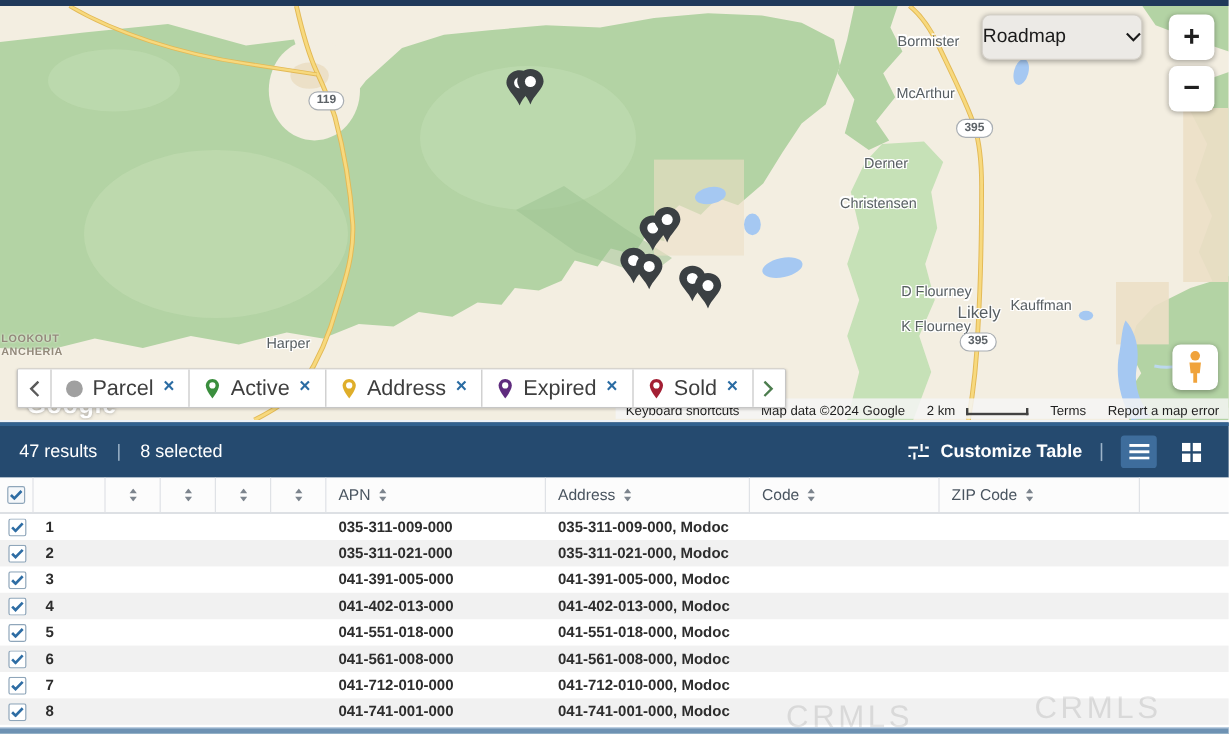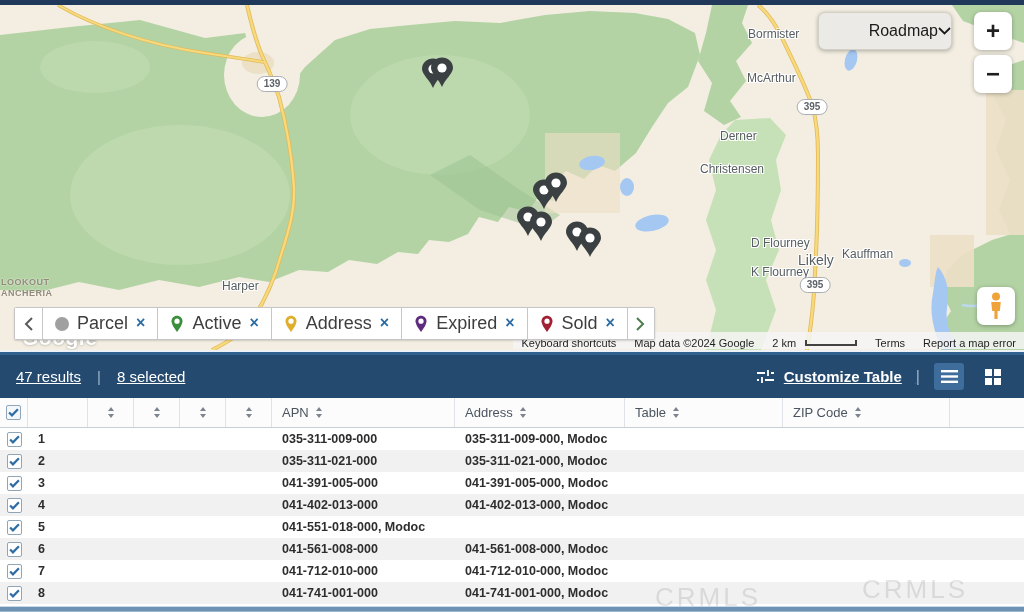--- a/index.html
+++ b/index.html
@@ -21,21 +21,21 @@
     color:#93897a; text-shadow:0 0 2px #fff; }
 
   .shield { position:absolute; transform:translate(-50%,-50%); background:#fff;
     border:1.5px solid #a9aeb3; border-radius:9px; font-size:10px; font-weight:700;
     color:#5d6368; padding:1px 6px; line-height:12px; }
 
   .gmap-btn { position:absolute; background:#fff; border:none; border-radius:7px;
     box-shadow:0 1px 4px rgba(0,0,0,.3); cursor:pointer; }
   .maptype { left:818px; top:7px; width:134px; height:38px; background:#eceae6;
     border:1px solid #d4d0c8; font-size:16px; font-weight:500; color:#1b1b1b;
-    display:flex; align-items:center; justify-content:flex-end; 
+    display:flex; align-items:center; justify-content:space-between; 
     font-family:"Liberation Sans",sans-serif; }
   .zoomin  { left:974px; top:7px;  width:38px; height:38px; font-size:24px; font-weight:700; color:#1f1f1f; }
   .zoomout { left:974px; top:50px; width:38px; height:38px; font-size:24px; font-weight:700; color:#1f1f1f; }
   .pegman  { left:977px; top:282px; width:38px; height:38px; display:flex; align-items:center; justify-content:center; }
 
   .glogo { position:absolute; left:22px; top:321px; font-size:21px; font-weight:700;
     color:#fff; letter-spacing:.5px; text-shadow:0 0 3px rgba(90,90,90,.6); z-index:1; }
 
   
   .chips { position:absolute; left:14px; top:302px; height:33px; display:flex; z-index:3;
@@ -53,21 +53,21 @@
   
   .attrib { position:absolute; right:0; bottom:1px; height:17px; display:flex; align-items:flex-end;
     background:rgba(245,245,245,.85); font-size:11px; color:#1f1f1f; z-index:2; padding:0 8px; gap:18px; white-space:nowrap; }
   .attrib .seg { display:flex; align-items:center; gap:4px; }
   .scalebar { display:inline-block; width:52px; height:6px; border-left:2px solid #424242;
     border-right:2px solid #424242; border-bottom:2px solid #424242; margin-left:5px; }
 
   
   .gap-strip { height:2px; background:#eef2f7; }
   .results-bar { height:46px; background:#254a6f; border-top:3px solid #31618f;
-    display:flex; align-items:center; justify-content:space-between; padding:18px 16px; color:#fff;text-decoration:underline; }
+    display:flex; align-items:center; justify-content:space-between; padding:18px 16px; color:#fff; }
   .rb-left { display:flex; align-items:center; gap:16px; font-size:15px; }
   .rb-sep { color:#9db4c9; }
   .rb-right { display:flex; align-items:center; gap:14px; }
   .customize { display:flex; align-items:center; gap:9px; background:none; border:none;
     color:#fff; font-size:15px; font-weight:700; cursor:pointer; font-family:"Liberation Sans",sans-serif; }
   .viewbtn { width:30px; height:27px; border:none; border-radius:3px; background:transparent;
     display:flex; align-items:center; justify-content:center; cursor:pointer; }
   .viewbtn.active { background:#3e6d9c; }
 
   
@@ -148,21 +148,21 @@
     <div class="mlabel" style="left:720px;top:124px">Derner</div>
     <div class="mlabel" style="left:700px;top:157px">Christensen</div>
     <div class="mlabel" style="left:751px;top:231px">D Flourney</div>
     <div class="mlabel big" style="left:798px;top:247px">Likely</div>
     <div class="mlabel" style="left:842px;top:242px">Kauffman</div>
     <div class="mlabel" style="left:751px;top:260px">K Flourney</div>
     <div class="mlabel" style="left:222px;top:274px">Harper</div>
     <div class="area-label" style="left:1px;top:272px">LOOKOUT</div>
     <div class="area-label" style="left:1px;top:283px">ANCHERIA</div>
 
-    <div class="shield" style="left:272px;top:79px">139</div>
+    <div class="shield" style="left:272px;top:79px">119</div>
     <div class="shield" style="left:812px;top:102px">395</div>
     <div class="shield" style="left:815px;top:280px">395</div>
 
     <svg style="position:absolute;inset:0;pointer-events:none" viewBox="0 0 1024 345" width="1024" height="345">
       <g transform="translate(433,83)">
           <path d="M0 0 C-2.5 -7 -11 -13.5 -11 -19 C-11 -25.2 -6 -29.5 0 -29.5 C6 -29.5 11 -25.2 11 -19 C11 -13.5 2.5 -7 0 0 Z" fill="#3b4043"></path>
           <circle cx="0" cy="-19" r="4.6" fill="#fff"></circle>
         </g>
       <g transform="translate(442,82)">
           <path d="M0 0 C-2.5 -7 -11 -13.5 -11 -19 C-11 -25.2 -6 -29.5 0 -29.5 C6 -29.5 11 -25.2 11 -19 C11 -13.5 2.5 -7 0 0 Z" fill="#3b4043"></path>
@@ -349,21 +349,21 @@
         </svg>
       </div>
     <div class="th">
         <span>Address</span>
         <svg class="sort-icon" width="8" height="11" viewBox="0 0 8 11">
           <path d="M4 0 7 4 1 4z"></path>
           <path d="M1 7 7 7 4 11z"></path>
         </svg>
       </div>
     <div class="th">
-        <span>Table</span>
+        <span>Code</span>
         <svg class="sort-icon" width="8" height="11" viewBox="0 0 8 11">
           <path d="M4 0 7 4 1 4z"></path>
           <path d="M1 7 7 7 4 11z"></path>
         </svg>
       </div>
     <div class="th">
         <span>ZIP Code</span>
         <svg class="sort-icon" width="8" height="11" viewBox="0 0 8 11">
           <path d="M4 0 7 4 1 4z"></path>
           <path d="M1 7 7 7 4 11z"></path>
@@ -455,20 +455,21 @@
             <svg width="11" height="9" viewBox="0 0 10 8">
               <path d="M1 4 L3.6 6.6 L9 1" stroke="#2e6da4" stroke-width="2" fill="none"></path>
             </svg>
           </span>
         </div>
       <div class="td num">5</div>
       <div class="td"></div>
         <div class="td"></div>
         <div class="td"></div>
         <div class="td"></div>
+      <div class="td strong">041-551-018-000</div>
       <div class="td strong">041-551-018-000, Modoc</div>
       <div class="td"></div>
       <div class="td"></div>
       <div class="td"></div>
     </div>
     <div class="tr">
       <div class="td cb-cell">
           <span class="checkbox">
             <svg width="11" height="9" viewBox="0 0 10 8">
               <path d="M1 4 L3.6 6.6 L9 1" stroke="#2e6da4" stroke-width="2" fill="none"></path>

